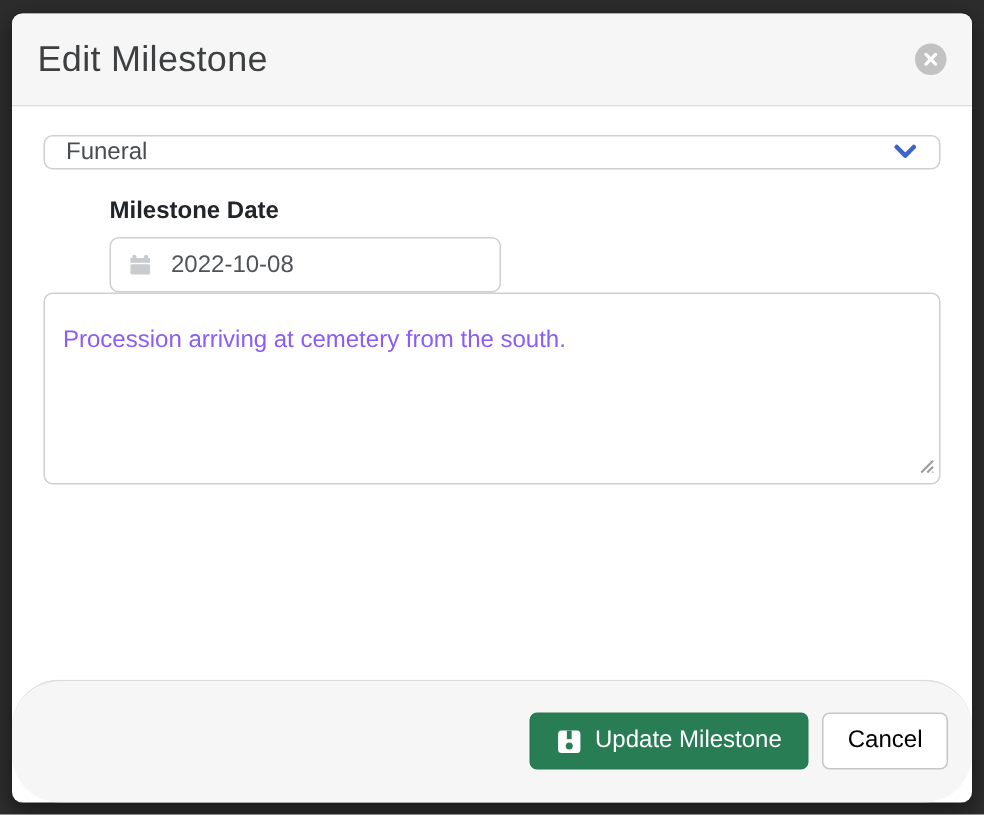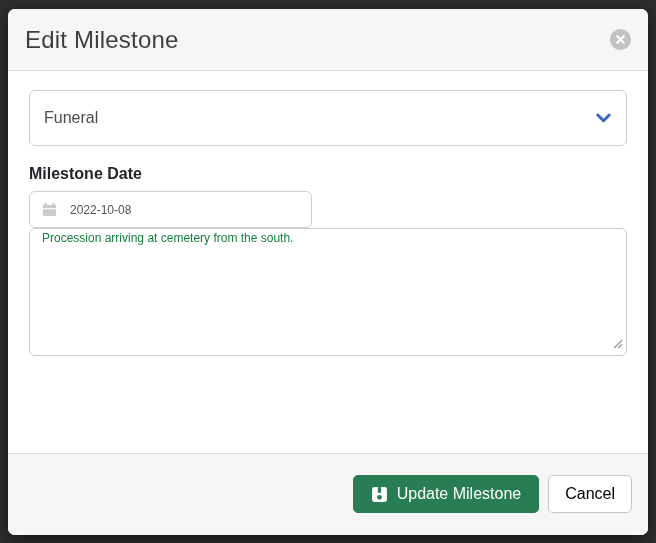--- a/index.html
+++ b/index.html
@@ -28,54 +28,54 @@
     width:21px; height:21px; border-radius:50%;
     background:#c2c2c2; border:none; padding:0; cursor:pointer;
     display:flex; align-items:center; justify-content:center;
   }
   .modal-body { background:#fff; padding:19px 21px 16px; flex:1 1 auto; }
   .field-label {
     font-size:16px; font-weight:700; color:#212529;
     line-height:19px; margin-bottom:8px;
   }
   .select-control {
-    height:56px; box-sizing:border-box;
+    height:23px; box-sizing:border-box;
     border:1px solid #cfcfcf; border-radius:6px; background:#fff;
     display:flex; align-items:center; justify-content:space-between;
     padding:0 15px 0 14px; cursor:pointer;
   }
   .select-value { font-size:16px; color:#4a4d50; }
-  .row2 { display:grid; grid-template-columns:1fr 1fr; gap:32px; margin-top:18px; }
+  .row2 { display:grid; grid-template-columns:1fr 1fr; gap:32px; margin-top:18px;margin-left:44px; }
   .input-wrap {
     position:relative; height:37px; box-sizing:border-box;
     border:1px solid #cfcfcf; border-radius:6px; background:#fff;
     display:flex; align-items:center; padding:0 12px; gap:13px;
   }
   .text-input {
     border:none; outline:none; flex:1 1 auto; min-width:0;
-    font-size:12px; color:#505356; font-family:inherit;
+    font-size:16px; color:#505356; font-family:inherit;
     background:transparent; padding:0;
   }
   .clear-btn {
     background:none; border:none; padding:2px; cursor:pointer;
     display:flex; align-items:center; justify-content:center;
   }
   .desc-label { margin-top:20px; }
   .textarea-wrap { position:relative; margin-top:0; }
   .desc-textarea {
     display:block; width:100%; box-sizing:border-box; height:128px;
     border:1px solid #cfcfcf; border-radius:6px;
-    padding:2px 12px; font-size:12px; color:#15803d;
+    padding:22px 12px; font-size:16px; color:#8b5cf6;
     font-family:inherit; resize:none; outline:none; background:#fff;
   }
   .grip { position:absolute; right:4px; bottom:7px; cursor:nwse-resize; }
   .modal-footer {
     background:#f6f6f6; border-top:1px solid #dcdcdc; flex:0 0 auto;
     padding:21px 16px 22px; display:flex; justify-content:flex-end;
-    align-items:center; gap:9px;
+    align-items:center; gap:9px;border-radius:32px;
   }
   .btn {
     height:38px; box-sizing:border-box; border-radius:5px;
     font-size:16px; font-family:inherit; cursor:pointer;
     display:flex; align-items:center; justify-content:center;
   }
   .btn-update {
     background:#287d55; border:1px solid #277a53; color:#fff;
     padding:0 17px; gap:9px;
   }

